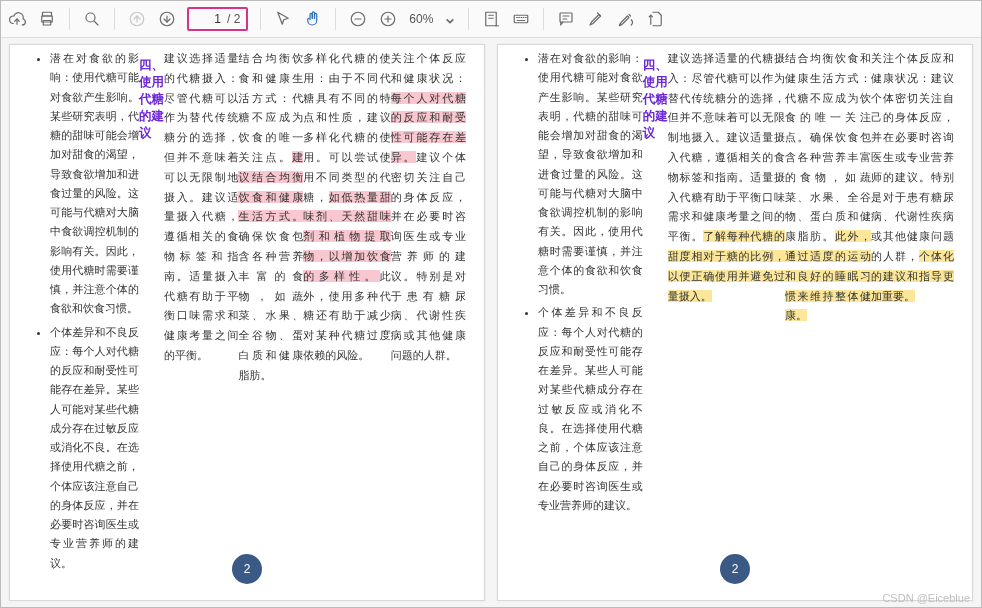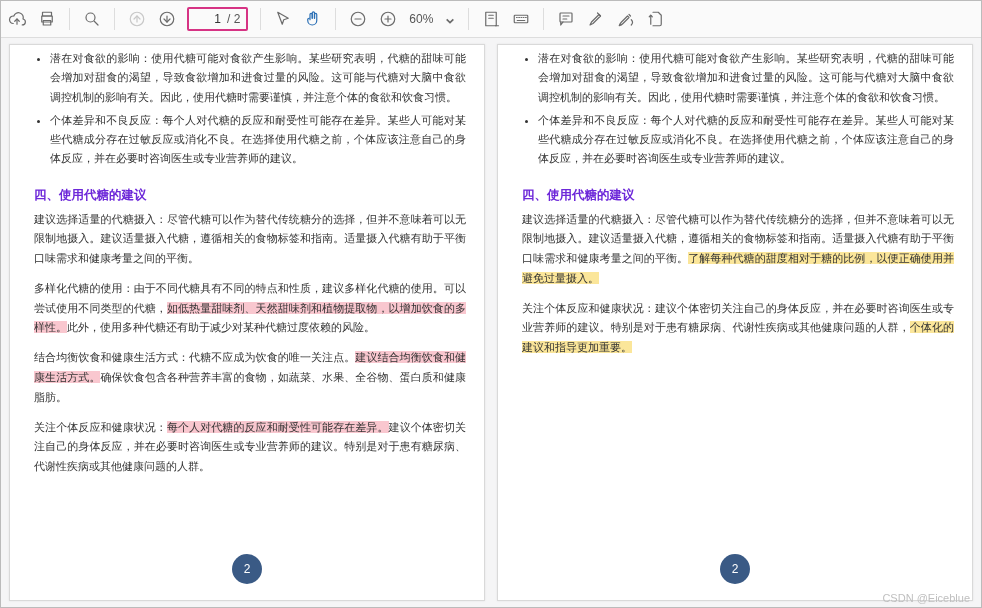--- a/index.html
+++ b/index.html
@@ -12,21 +12,21 @@
   .tb-btn.blue svg{stroke:#2a6fb5;}
   .sep{width:1px;height:22px;background:#ddd;margin:0 2px;}
   .page-box{display:flex;align-items:center;gap:4px;border:2px solid #d63384;padding:2px 6px;border-radius:2px;}
   .page-box input{width:24px;border:none;background:transparent;text-align:right;font-size:12px;color:#333;outline:none;}
   .page-box span{font-size:12px;color:#555;}
   .zoom-sel{display:flex;align-items:flex-end;gap:4px;font-size:12px;color:#555;border:1px solid transparent;}
   .zoom-sel .val{min-width:32px;}
   .zoom-sel svg{width:10px;height:10px;stroke:#6b6b6b;stroke-width:2;fill:none;}
   
   .pages{flex:1;display:flex;gap:12px;padding:6px 8px 6px 8px;overflow:hidden;background:#f5f5f6;}
-  .page{flex:1;background:#fff;border:1px solid #d9d9d9;box-shadow:0 0 2px rgba(0,0,0,.08);position:relative;display:flex;flex-direction:column;padding:4px 18px 4px 24px;box-sizing:border-box;overflow:hidden;}
+  .page{flex:1;background:#fff;border:1px solid #d9d9d9;box-shadow:0 0 2px rgba(0,0,0,.08);position:relative;display:flex;flex-direction:row;padding:4px 18px 4px 24px;box-sizing:border-box;overflow:hidden;}
   .bullets{list-style:disc;margin:0 0 6px 16px;padding:0;}
   .bullets li{font-size:11px;line-height:1.75;color:#333;text-align:justify;margin-bottom:4px;}
   .heading{font-size:12.5px;color:#6d28d9;font-weight:600;margin:8px 0 6px 0;}
   .para{font-size:11px;line-height:1.8;color:#333;text-align:justify;margin:0 0 10px 0;}
   .hl-pink{background:#f9c7cf;}
   .hl-yellow{background:#fbe69a;}
   .page-num{position:absolute;bottom:16px;left:50%;transform:translateX(-50%);width:30px;height:30px;border-radius:50%;background:#3a5a85;color:#fff;display:flex;align-items:center;justify-content:center;font-size:12px;}
   .watermark{position:absolute;right:12px;bottom:4px;font-size:11px;color:#bfbfbf;}
 </style>
 </head>
@@ -154,41 +154,44 @@
 <div class="pages">
 
   <div class="page">
     <ul class="bullets">
       <li>潜在对食欲的影响：使用代糖可能对食欲产生影响。某些研究表明，代糖的甜味可能会增加对甜食的渴望，导致食欲增加和进食过量的风险。这可能与代糖对大脑中食欲调控机制的影响有关。因此，使用代糖时需要谨慎，并注意个体的食欲和饮食习惯。</li>
       <li>个体差异和不良反应：每个人对代糖的反应和耐受性可能存在差异。某些人可能对某些代糖成分存在过敏反应或消化不良。在选择使用代糖之前，个体应该注意自己的身体反应，并在必要时咨询医生或专业营养师的建议。</li>
     </ul>
     <div class="heading">四、使用代糖的建议</div>
     <p class="para">建议选择适量的代糖摄入：尽管代糖可以作为替代传统糖分的选择，但并不意味着可以无限制地摄入。建议适量摄入代糖，遵循相关的食物标签和指南。适量摄入代糖有助于平衡口味需求和健康考量之间的平衡。</p>
     <p class="para">
-      <span>多样化代糖的使用：由于不同代糖具有不同的特点和性质，建议多样化代糖的使用。可以尝试使用不同类型的代糖，</span><span class="hl-pink">如低热量甜味剂、天然甜味剂和植物提取物，以增加饮食的多样性。</span><span>此外，使用多种代糖还有助于减少对某种代糖过度依赖的风险。</span>
+      <span>结合均衡饮食和健康生活方式：代糖不应成为饮食的唯一关注点。</span><span class="hl-pink">建议结合均衡饮食和健康生活方式。</span><span>确保饮食包含各种营养丰富的食物，如蔬菜、水果、全谷物、蛋白质和健康脂肪。</span>
     </p>
     <p class="para">
-      <span>结合均衡饮食和健康生活方式：代糖不应成为饮食的唯一关注点。</span><span class="hl-pink">建议结合均衡饮食和健康生活方式。</span><span>确保饮食包含各种营养丰富的食物，如蔬菜、水果、全谷物、蛋白质和健康脂肪。</span>
+      <span>多样化代糖的使用：由于不同代糖具有不同的特点和性质，建议多样化代糖的使用。可以尝试使用不同类型的代糖，</span><span class="hl-pink">如低热量甜味剂、天然甜味剂和植物提取物，以增加饮食的多样性。</span><span>此外，使用多种代糖还有助于减少对某种代糖过度依赖的风险。</span>
     </p>
     <p class="para">
       <span>关注个体反应和健康状况：</span><span class="hl-pink">每个人对代糖的反应和耐受性可能存在差异。</span><span>建议个体密切关注自己的身体反应，并在必要时咨询医生或专业营养师的建议。特别是对于患有糖尿病、代谢性疾病或其他健康问题的人群。</span>
     </p>
     <div class="page-num">2</div>
   </div>
 
   <div class="page">
     <ul class="bullets">
       <li>潜在对食欲的影响：使用代糖可能对食欲产生影响。某些研究表明，代糖的甜味可能会增加对甜食的渴望，导致食欲增加和进食过量的风险。这可能与代糖对大脑中食欲调控机制的影响有关。因此，使用代糖时需要谨慎，并注意个体的食欲和饮食习惯。</li>
       <li>个体差异和不良反应：每个人对代糖的反应和耐受性可能存在差异。某些人可能对某些代糖成分存在过敏反应或消化不良。在选择使用代糖之前，个体应该注意自己的身体反应，并在必要时咨询医生或专业营养师的建议。</li>
     </ul>
     <div class="heading">四、使用代糖的建议</div>
     <p class="para">
       <span>建议选择适量的代糖摄入：尽管代糖可以作为替代传统糖分的选择，但并不意味着可以无限制地摄入。建议适量摄入代糖，遵循相关的食物标签和指南。适量摄入代糖有助于平衡口味需求和健康考量之间的平衡。</span><span class="hl-yellow">了解每种代糖的甜度相对于糖的比例，以便正确使用并避免过量摄入。</span>
     </p>
     <p class="para">
+      <span>结合均衡饮食和健康生活方式：代糖不应成为饮食的唯一关注点。确保饮食包含各种营养丰富的食物，如蔬菜、水果、全谷物、蛋白质和健康脂肪。</span><span class="hl-yellow">此外，通过适度的运动和良好的睡眠习惯来维持整体健康。</span>
+    </p>
+    <p class="para">
       <span>关注个体反应和健康状况：建议个体密切关注自己的身体反应，并在必要时咨询医生或专业营养师的建议。特别是对于患有糖尿病、代谢性疾病或其他健康问题的人群，</span><span class="hl-yellow">个体化的建议和指导更加重要。</span>
     </p>
     <div class="page-num">2</div>
   </div>
 </div>
 
 <div class="watermark">CSDN @Eiceblue</div>
 </div>
 
 </body></html>

